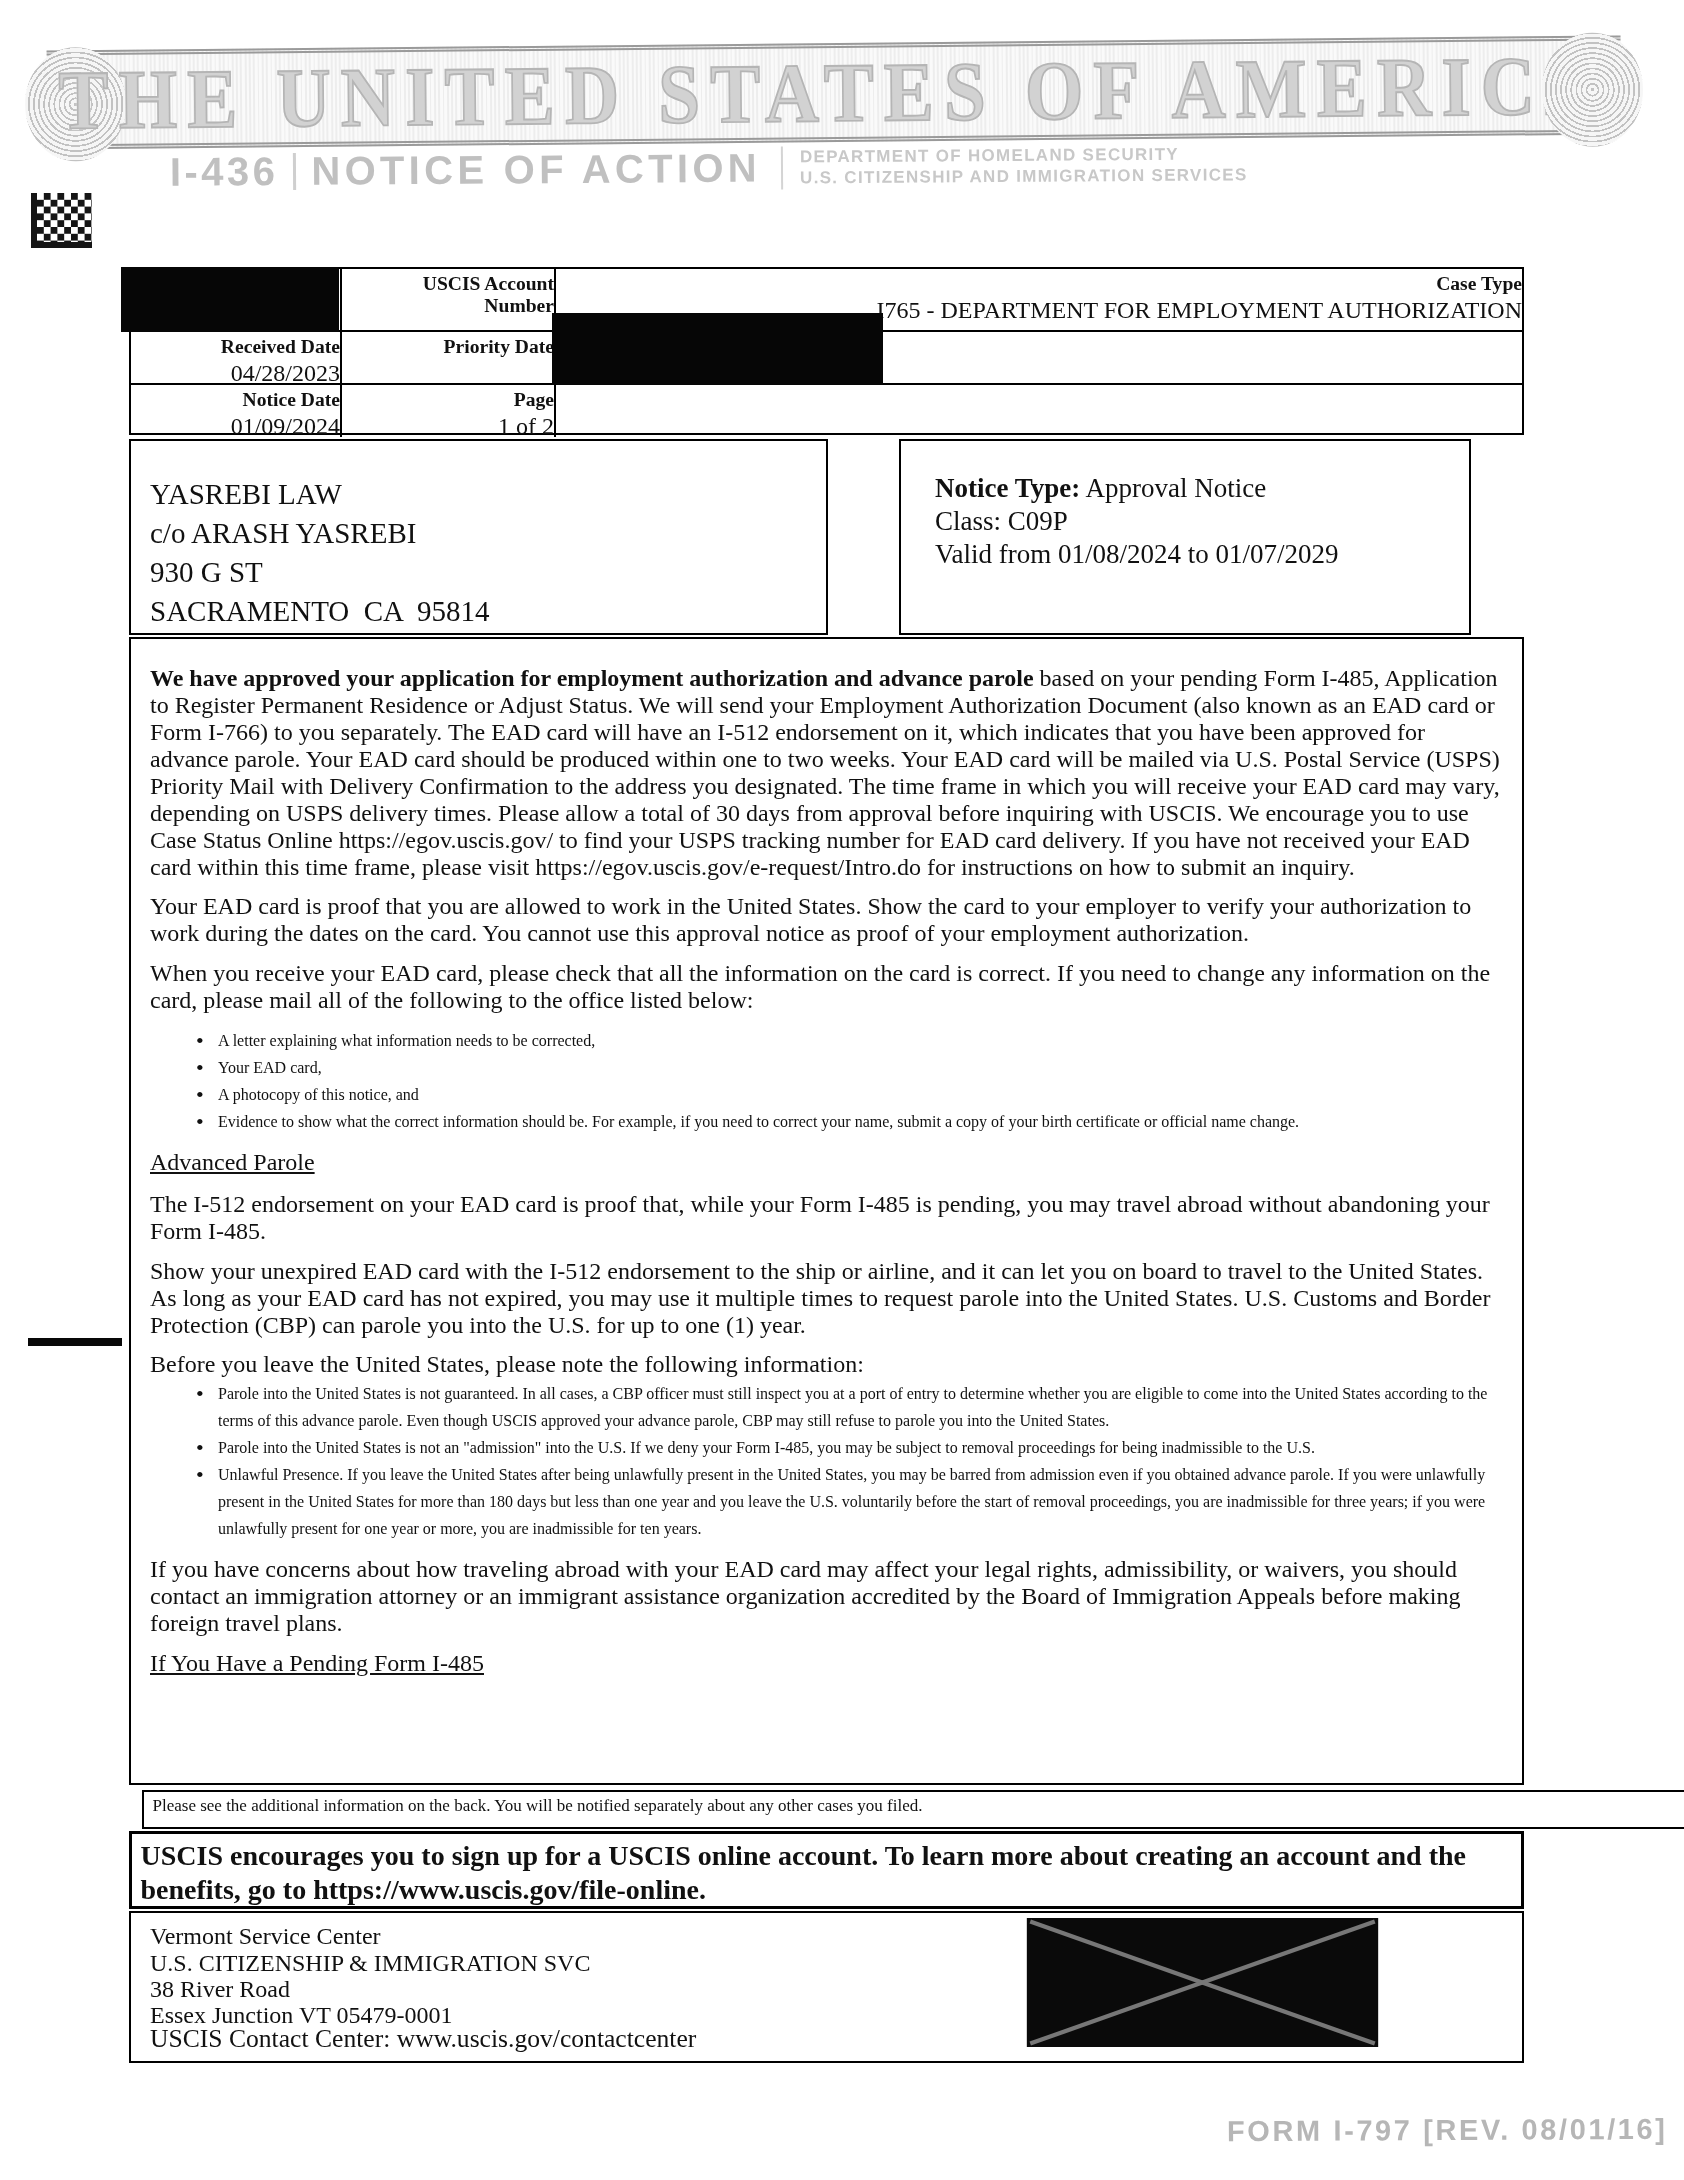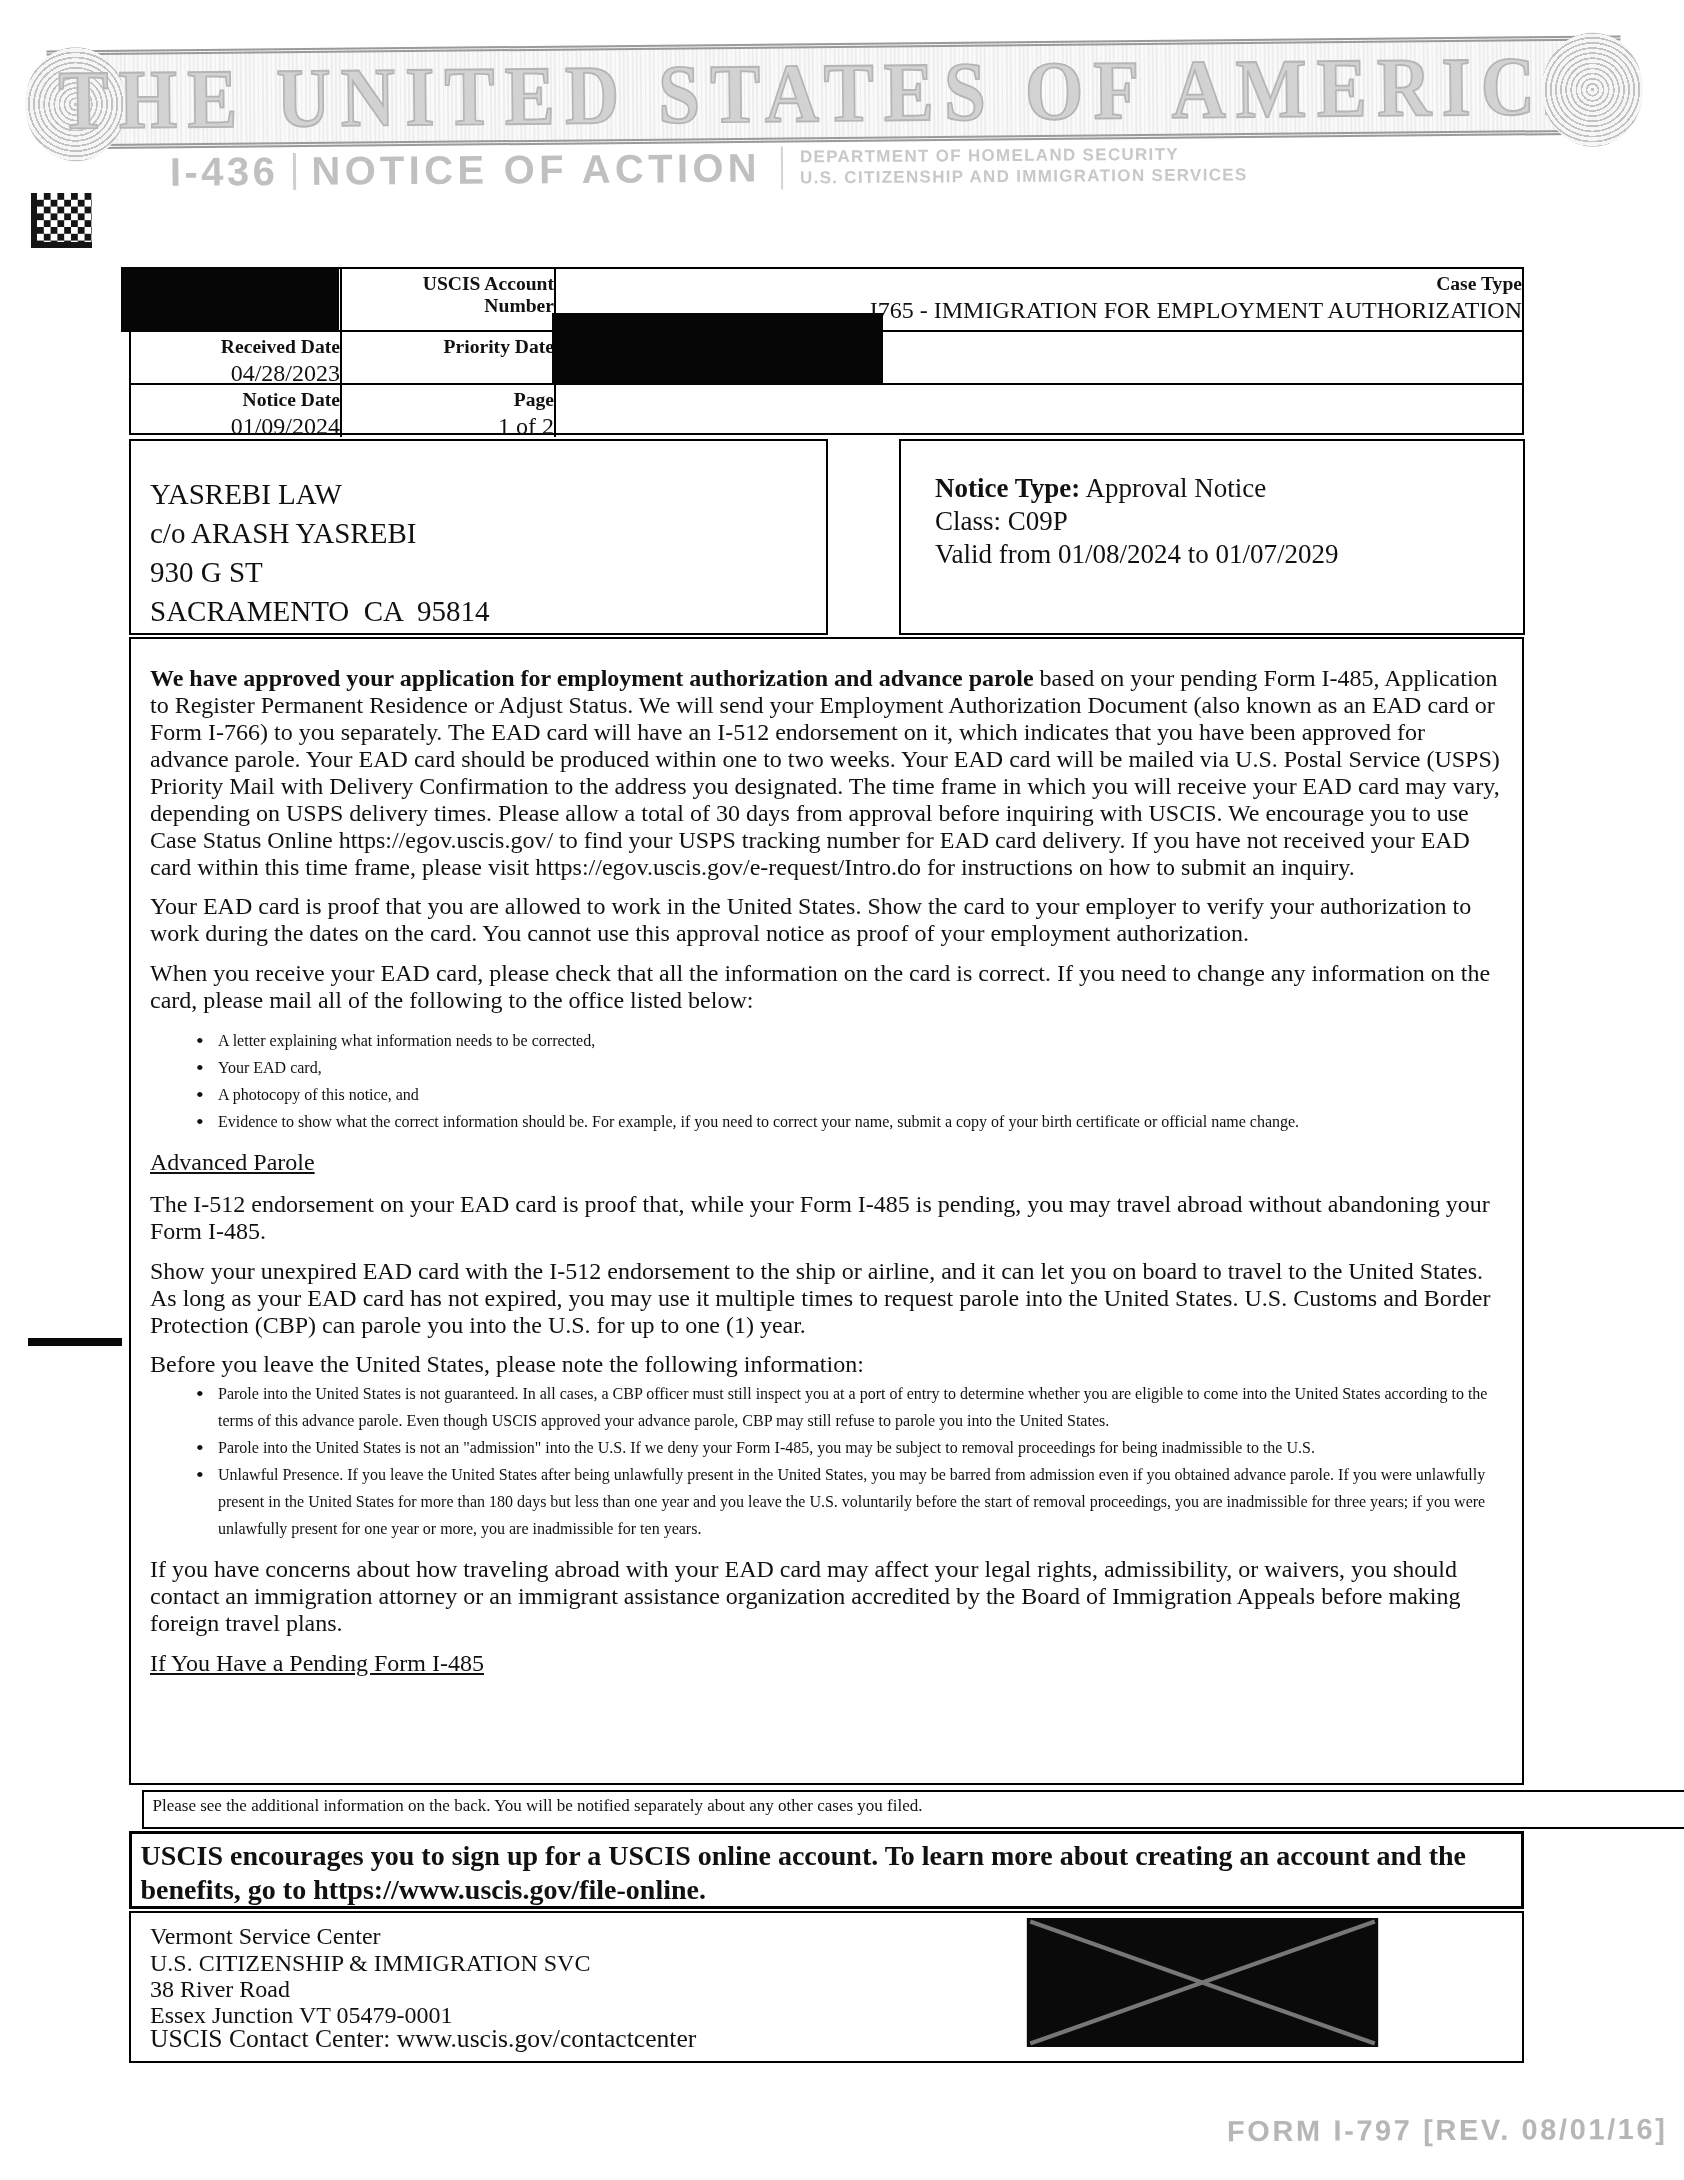--- a/index.html
+++ b/index.html
@@ -56,21 +56,21 @@
   .tcell { padding:4.3px 0 0 10.2px; }
   .c1 { width:209px; } .c2 { width:214px; border-left:2.6px solid #000; } .c3 { flex:1; border-left:2.6px solid #000; }
   .tlabel { font-weight:bold; font-size:19.6px; line-height:22px; }
   .tvalue { font-size:24px; line-height:25.6px; margin-top:2.6px; }
   .redact1 { left:121px; top:267px; width:218px; height:65px; background:#060606; }
   .redact2 { left:552px; top:313px; width:331px; height:72px; background:#060606; }
 
   
   .recipient-box { left:129px; top:439px; width:699px; height:196px; border:2.6px solid #000; padding:34px 0 0 19px; }
   .addr-line { font-size:29px; line-height:39px; white-space:pre-wrap; }
-  .notice-box { left:899px; top:439px; width:626px; height:196px; border:2.6px solid #000; border-left:2.6px solid #000; padding:31px 0 0 34px; }
+  .notice-box { left:899px; top:439px; width:572px; height:196px; border:2.6px solid #000; border-left:2.6px solid #000; padding:31px 0 0 34px; }
   .notice-line { font-size:27px; line-height:33px; }
   .bold { font-weight:bold; }
 
   
   .body-box { left:129px; top:637px; width:1395px; height:1148px; border:2.6px solid #000; padding:25.6px 22px 0 19px; overflow:hidden; }
   .body-box p { font-size:24px; line-height:27px; margin:0 0 12.8px 0; }
   .body-box ul { list-style:none; margin:1.7px 0 13.6px 41px; }
   .body-box li { position:relative; padding-left:27px; font-size:16px; line-height:27px; }
   .body-box li::before { content:"\2022"; position:absolute; left:5.1px; top:0; font-size:22px; }
   .uheading { font-size:24px; line-height:27px; text-decoration:underline; margin:6.8px 0 15.3px 0 !important; }
@@ -116,21 +116,21 @@
   <div class="abs barcode"></div>
 
   <div class="abs case-table">
     <div class="trow trow1">
       <div class="tcell c1"></div>
       <div class="tcell c2">
         <div class="tlabel">USCIS Account Number</div>
       </div>
       <div class="tcell c3">
         <div class="tlabel">Case Type</div>
-        <div class="tvalue">I765 - IMMIGRATION FOR EMPLOYMENT AUTHORIZATION</div>
+        <div class="tvalue">I765 - DEPARTMENT FOR EMPLOYMENT AUTHORIZATION</div>
       </div>
     </div>
     <div class="trow trow2">
       <div class="tcell c1">
         <div class="tlabel">Received Date</div>
         <div class="tvalue">04/28/2023</div>
       </div>
       <div class="tcell c2">
         <div class="tlabel">Priority Date</div>
       </div>

